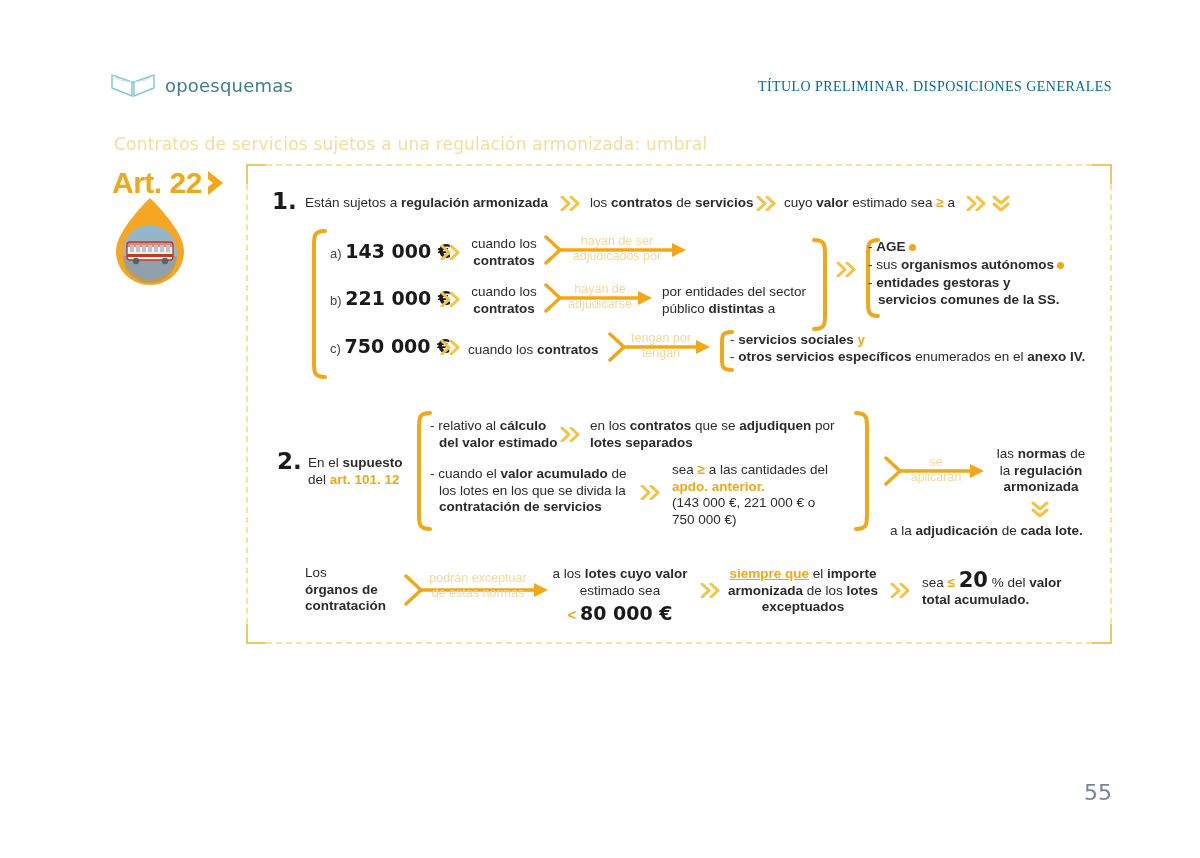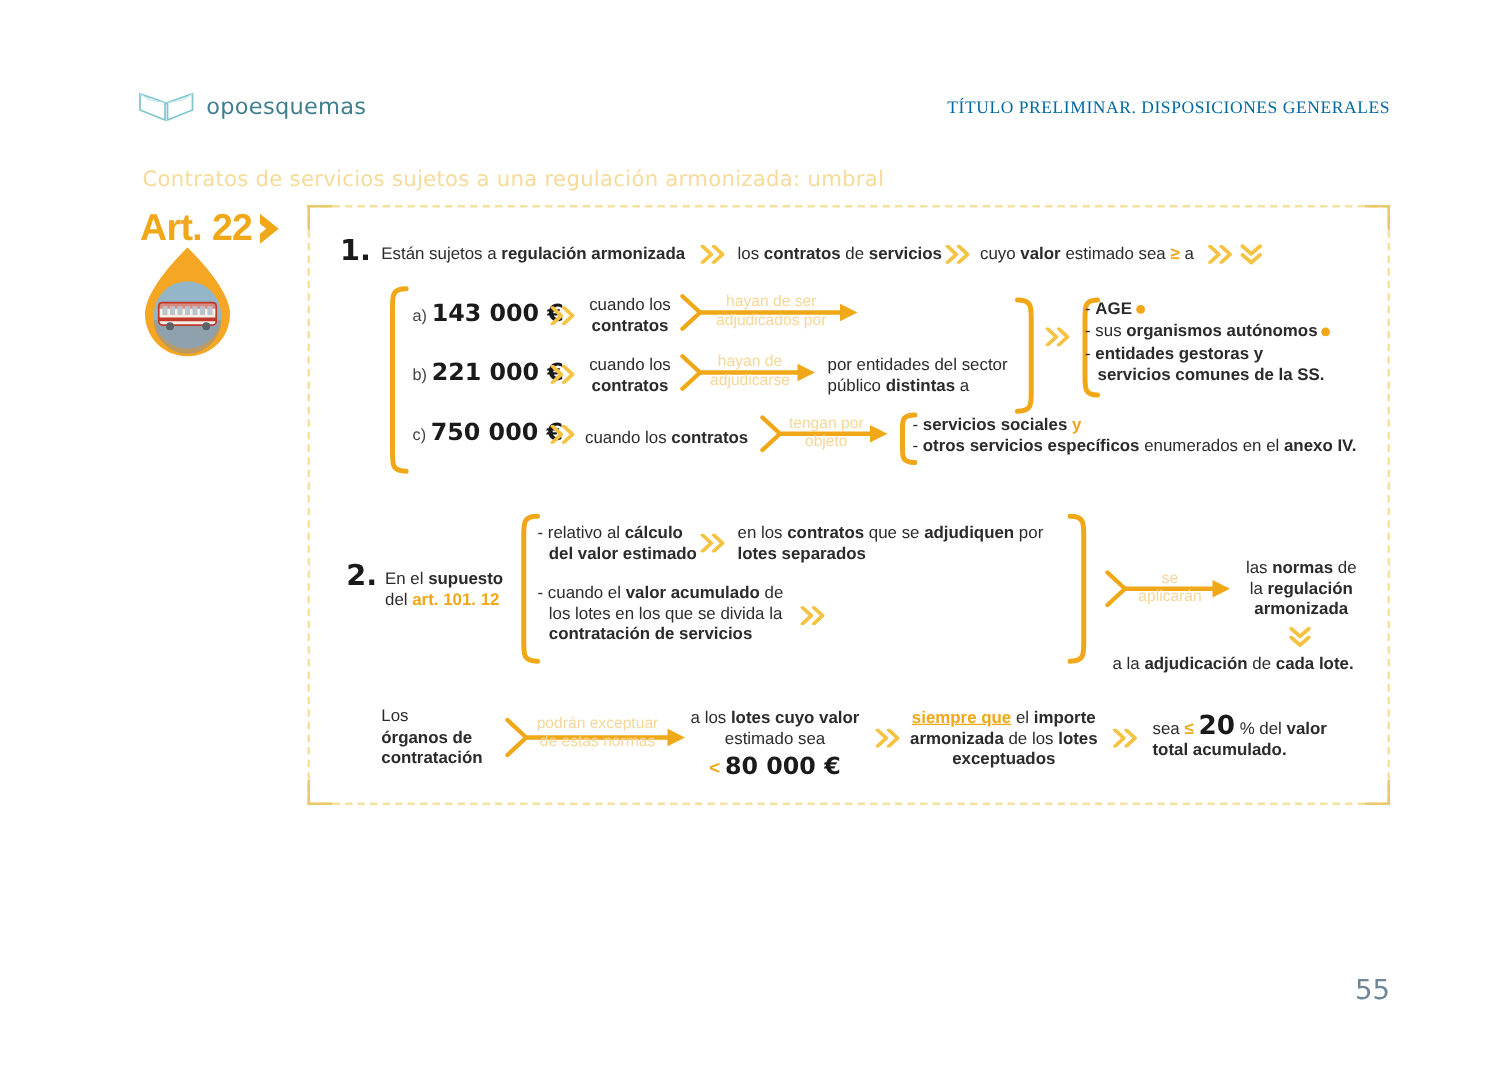--- a/index.html
+++ b/index.html
@@ -228,21 +228,21 @@
   </svg>
   <div class="t" style="left:468px;top:342px;">
     <span>cuando los </span><b>contratos</b>
   </div>
   <svg class="arrow" style="left:608px;top:331px;width:106px;height:32px;" viewBox="0 0 106 32">
     <path d="M2 3 L16 16 L2 29" fill="none" stroke="#F0A818" stroke-width="3.5" stroke-linecap="round" stroke-linejoin="round"></path>
     <path d="M16 16 L92 16" stroke="#F0A818" stroke-width="3.5" stroke-linecap="round"></path>
     <path d="M88 9 L102 16 L88 23" fill="#F0A818"></path>
   </svg>
   <div class="arrow-lbl" style="left:608px;top:331px;width:106px;">
-    <span>tengan por</span><br><span>objeto</span>
+    <span>tengan por</span><br><span>tengan</span>
   </div>
 
   <svg class="brace" style="left:716px;top:329px;width:18px;height:44px;" viewBox="0 0 18 44">
     <path d="M16 3 C6 3 6 7 6 14 L6 30 C6 37 6 41 16 41" fill="none" stroke="#F0A818" stroke-width="4" stroke-linecap="round"></path>
   </svg>
   <div class="t" style="left:730px;top:332px;">
     <span>- </span><b>servicios sociales</b> <b class="or">y</b>
   </div>
   <div class="t" style="left:730px;top:349px;">
     <span>- </span><b>otros servicios específicos</b><span> enumerados en el </span><b>anexo IV.</b>
@@ -273,20 +273,26 @@
   </div>
 
   <div class="t" style="left:590px;top:418px;">
     <span>en los </span><b>contratos</b><span> que se </span><b>adjudiquen</b><span> por</span><br>
     <b>lotes separados</b>
   </div>
   <svg class="chev" style="left:640px;top:485px;width:22px;height:15px;" viewBox="0 0 22 15">
     <path d="M2 1 L9 7.5 L2 14" fill="none" stroke="#F5C242" stroke-width="3" stroke-linecap="round" stroke-linejoin="round"></path>
     <path d="M11 1 L18 7.5 L11 14" fill="none" stroke="#F5C242" stroke-width="3" stroke-linecap="round" stroke-linejoin="round"></path>
   </svg>
+  <div class="t" style="left:672px;top:462px;">
+    <span>sea </span><b class="or">≥</b><span> a las cantidades del</span><br>
+    <b class="or">apdo. anterior.</b><br>
+    <span>(143 000 €, 221 000 € o</span><br>
+    <span>750 000 €)</span>
+  </div>
 
   <svg class="brace" style="left:854px;top:410px;width:20px;height:122px;" viewBox="0 0 20 122">
     <path d="M2 3 C13 3 13 8 13 18 L13 104 C13 114 13 119 2 119" fill="none" stroke="#F0A818" stroke-width="4" stroke-linecap="round"></path>
   </svg>
 
   <svg class="arrow" style="left:884px;top:455px;width:104px;height:32px;" viewBox="0 0 104 32">
     <path d="M2 3 L16 16 L2 29" fill="none" stroke="#F0A818" stroke-width="3.5" stroke-linecap="round" stroke-linejoin="round"></path>
     <path d="M16 16 L90 16" stroke="#F0A818" stroke-width="3.5" stroke-linecap="round"></path>
     <path d="M86 9 L100 16 L86 23" fill="#F0A818"></path>
   </svg>

